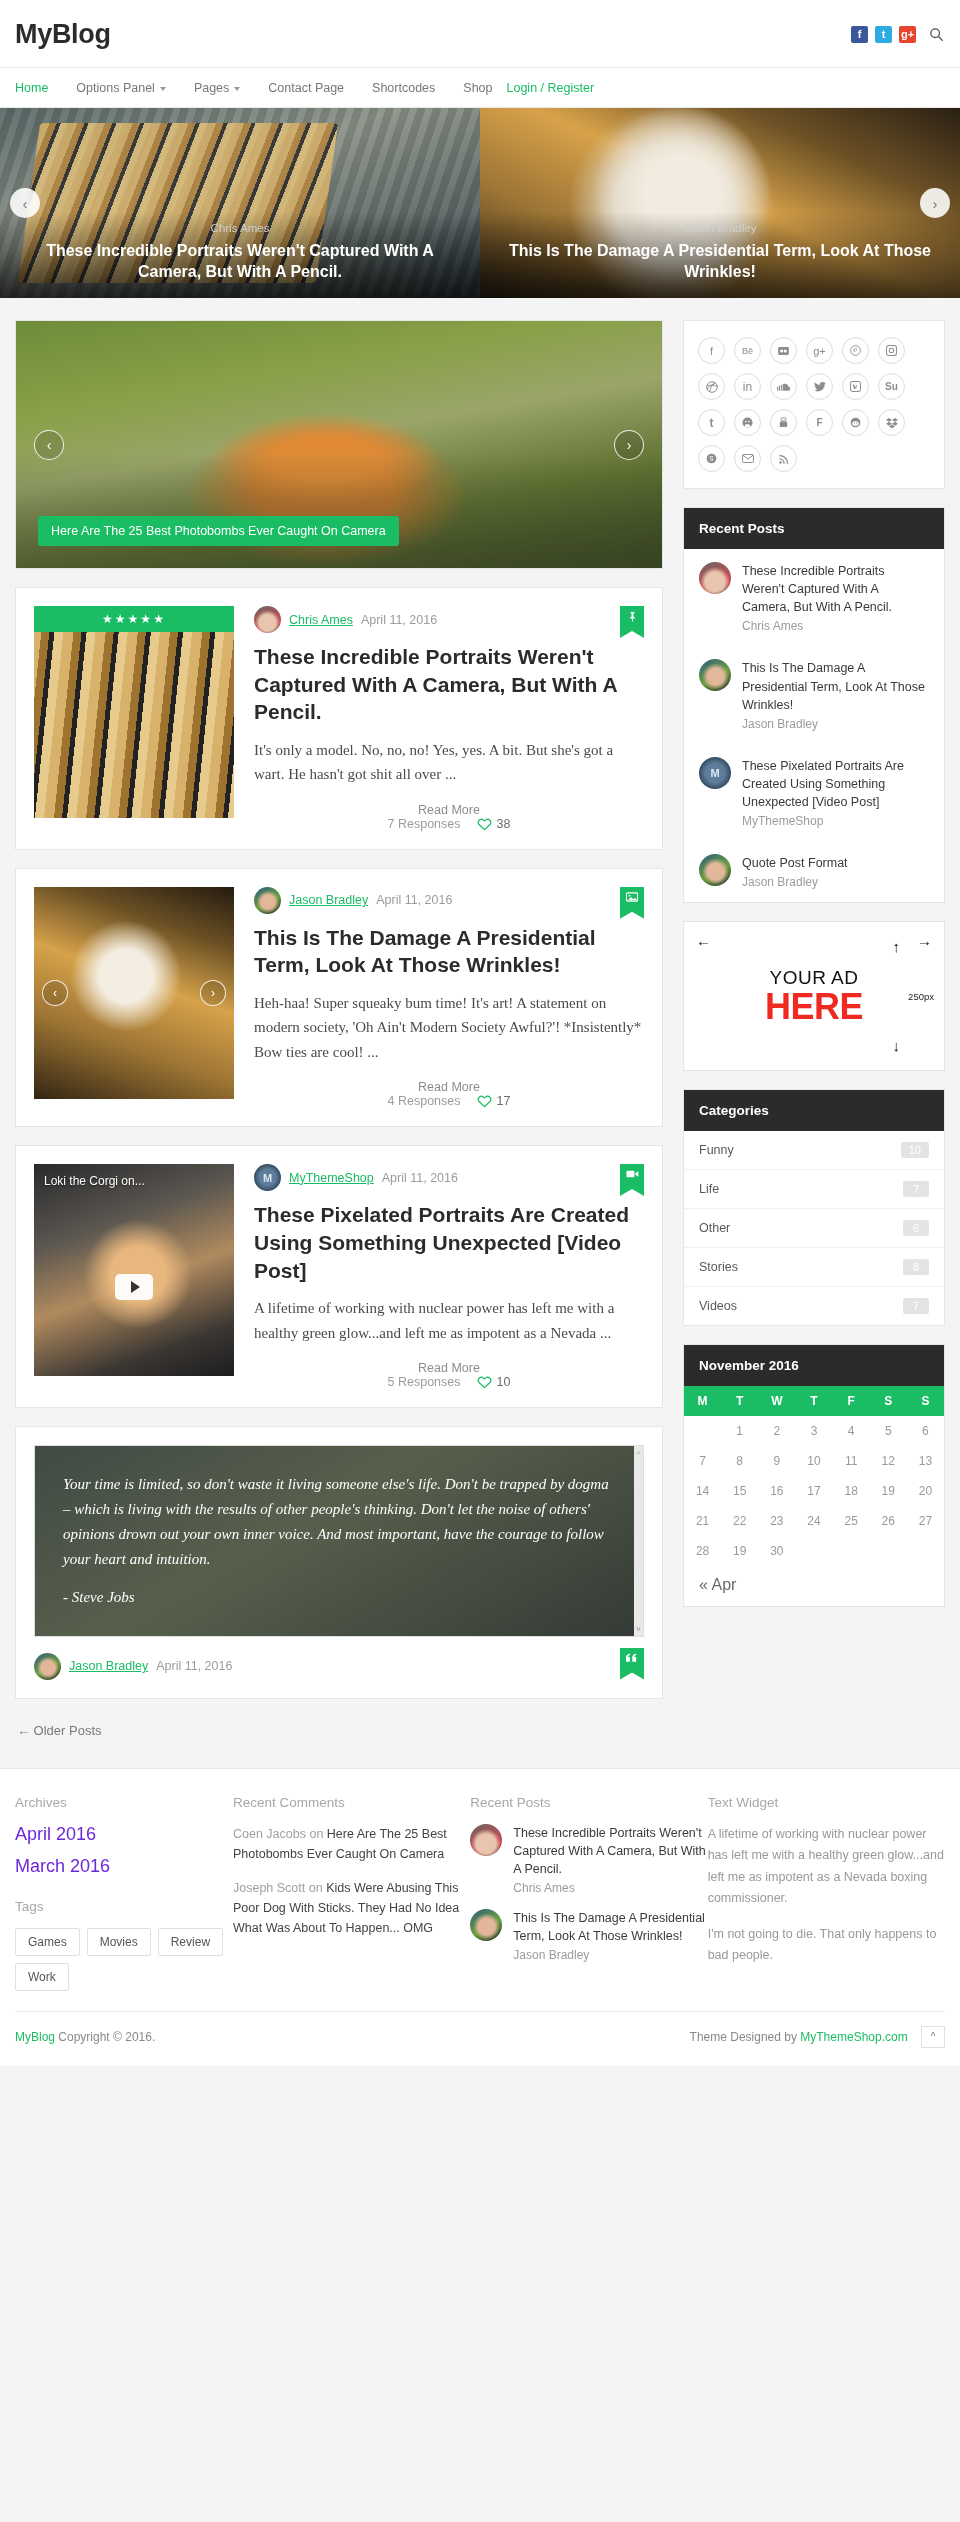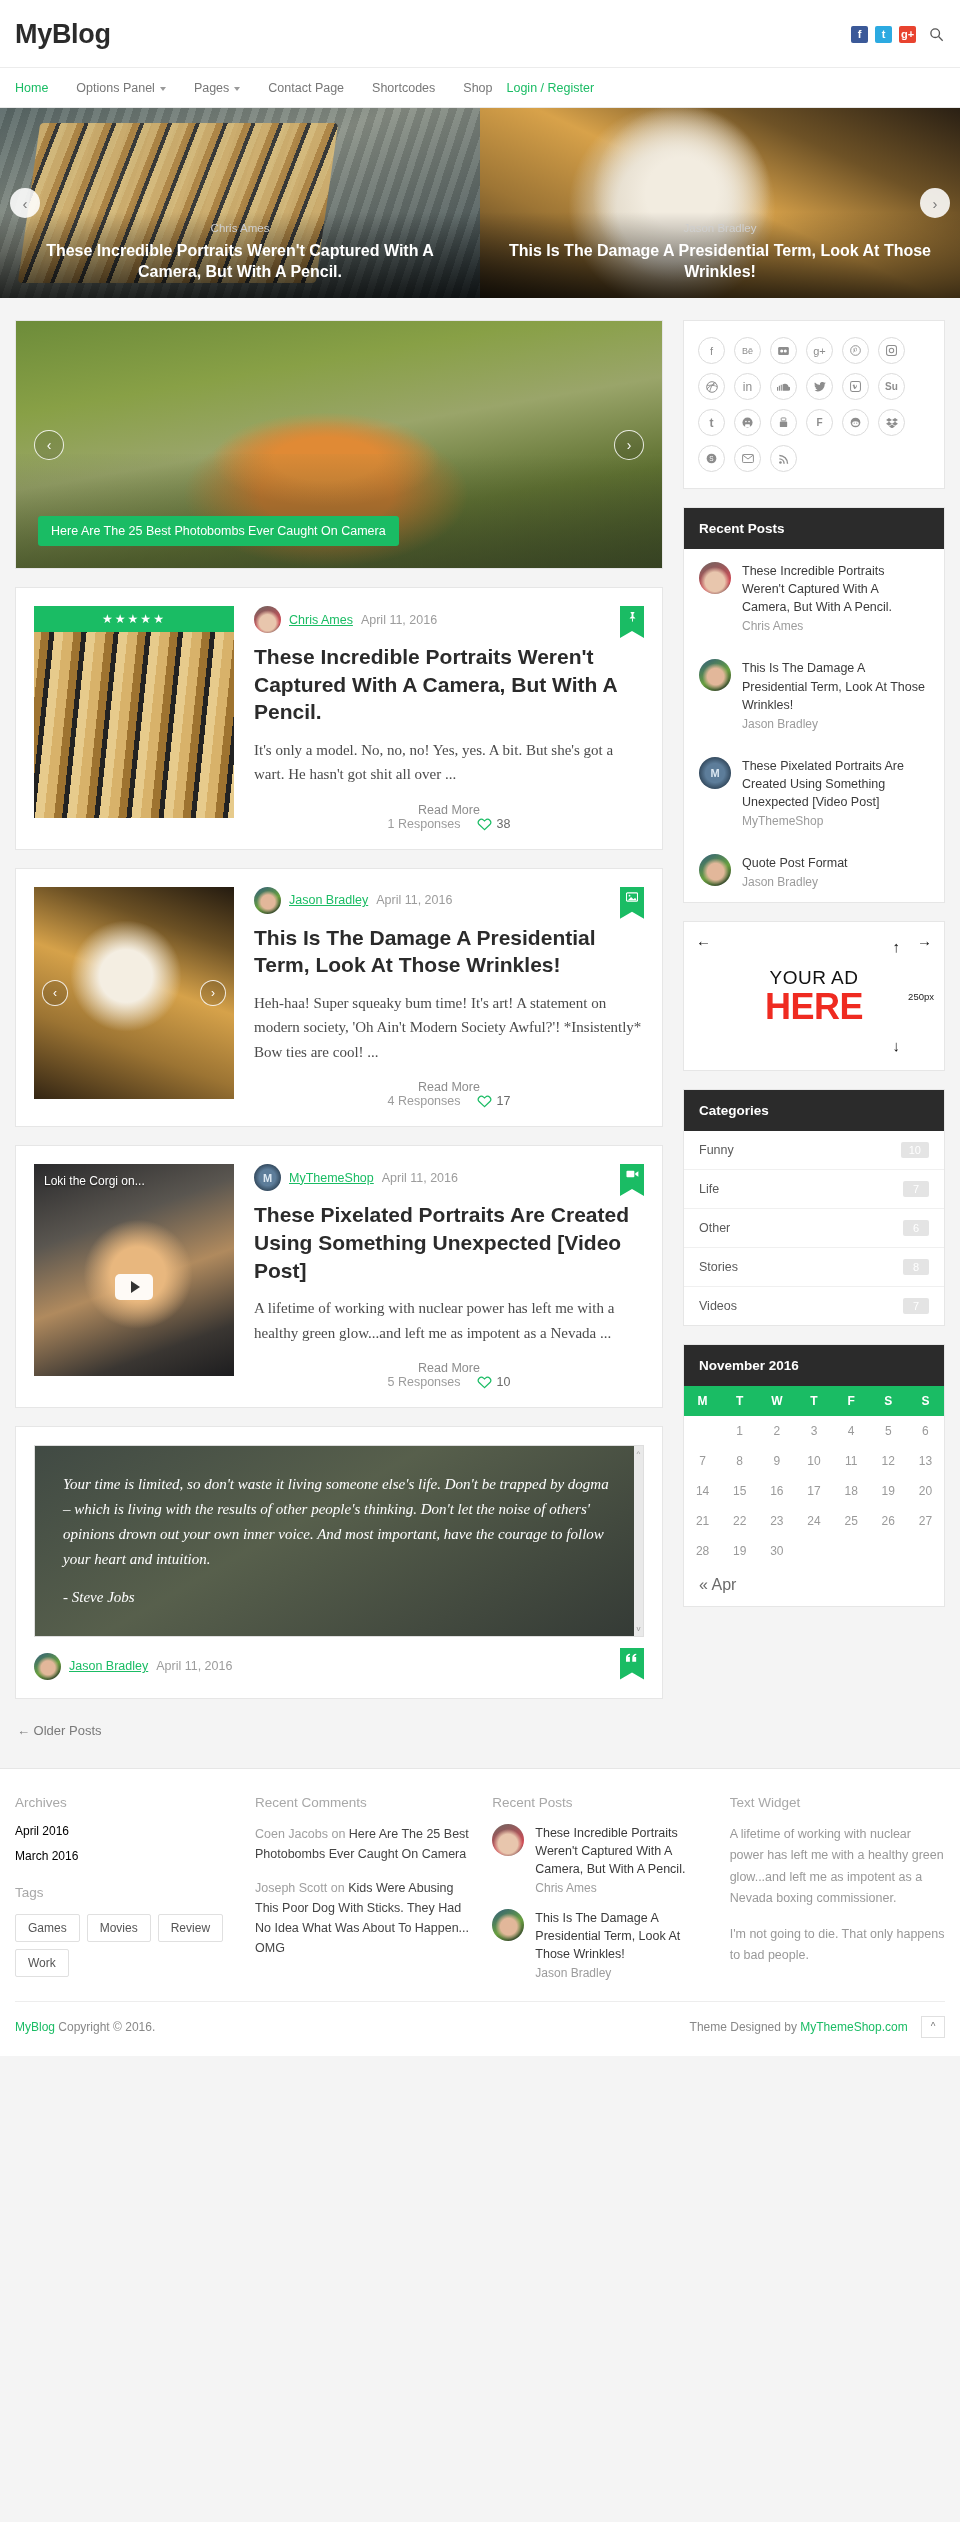--- a/index.html
+++ b/index.html
@@ -259,25 +259,25 @@
   .catcount { background: #e4e4e4; color: #fff; font-size: 11px; padding: 2px 8px; border-radius: 2px; min-width: 26px; text-align: center; }
 
   .calhead { display: flex; background: #1abc64; }
   .calhead div { flex: 1; text-align: center; color: #fff; font-size: 12px; font-weight: bold; padding: 8px 0; }
   .calrow { display: flex; }
   .calrow div { flex: 1; text-align: center; font-size: 12px; color: #9a9a9a; padding: 8px 0; }
   .calfoot { padding: 10px 15px 12px; font-size: 16px; color: #6a6a6a; }
 
   
   .footer { background: #fff; border-top: 1px solid #e6e6e6; padding: 26px 0 18px; margin-top: 6px; }
-  .fcols { display: flex; gap: 22px; }
+  .fcols { display: flex; }
   .fcol { flex: 1; }
   .fcol.w1 { width: 218px; flex: 0 0 218px; }
   .ftitle { font-size: 13.5px; color: #a8a8a8; margin-bottom: 14px; }
-  .farch { font-size: 12px; color: #000000; margin-bottom: 11px; }
+  .farch { font-size: 18px; color: #6d28d9; margin-bottom: 11px; }
   .ftagbox { display: flex; flex-wrap: wrap; gap: 7px; }
   .ftag { border: 1px solid #e0e0e0; font-size: 12px; color: #555; padding: 6px 12px; border-radius: 2px; }
   .fcom { font-size: 12.5px; line-height: 1.6; margin-bottom: 14px; }
   .fcom .who { color: #a0a0a0; }
   .fcom .what { color: #444; }
   .ftext { font-size: 12.5px; color: #999; line-height: 1.72; margin-bottom: 14px; }
   .fbar { border-top: 1px solid #ededed; margin-top: 20px; padding-top: 14px; display: flex; justify-content: space-between; align-items: center; font-size: 12px; color: #888; }
   .fbar a { color: #1abc64; text-decoration: none; }
   .gotop { border: 1px solid #e0e0e0; width: 24px; height: 22px; display: inline-flex; align-items: center; justify-content: center; color: #777; font-size: 10px; margin-left: 10px; }
 </style>
@@ -374,21 +374,21 @@
               <div class="pmeta">
                 <div class="avatar av-chris"></div>
                 <a href="#" class="pauthor">Chris Ames</a>
                 <span class="pdate">April 11, 2016</span>
               </div>
               <h2 class="ptitle">These Incredible Portraits Weren't Captured With A Camera, But With A Pencil.</h2>
               <p class="pexc">It's only a model. No, no, no! Yes, yes. A bit. But she's got a wart. He hasn't got shit all over ...</p>
               <div class="pfoot">
                 <a href="#" class="readmore">Read More</a>
                 <div class="pfr">
-                  <span>1 Responses</span>
+                  <span>7 Responses</span>
                   <span class="likes">
                     <svg width="15" height="14" viewBox="0 0 16 15">
                         <path d="M8 13.5 2.2 8.1a3.4 3.4 0 0 1 4.8-4.8L8 4.3l1-1a3.4 3.4 0 0 1 4.8 4.8z" fill="none" stroke="#1abc64" stroke-width="1.3"></path>
                       </svg>
                     <span>38</span>
                   </span>
                 </div>
               </div>
             </div>
             <div class="ribbon">

